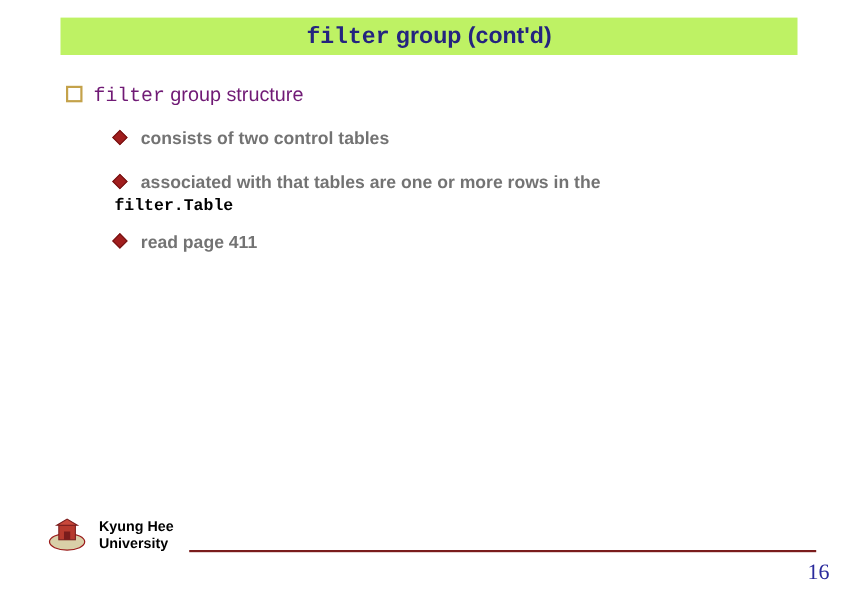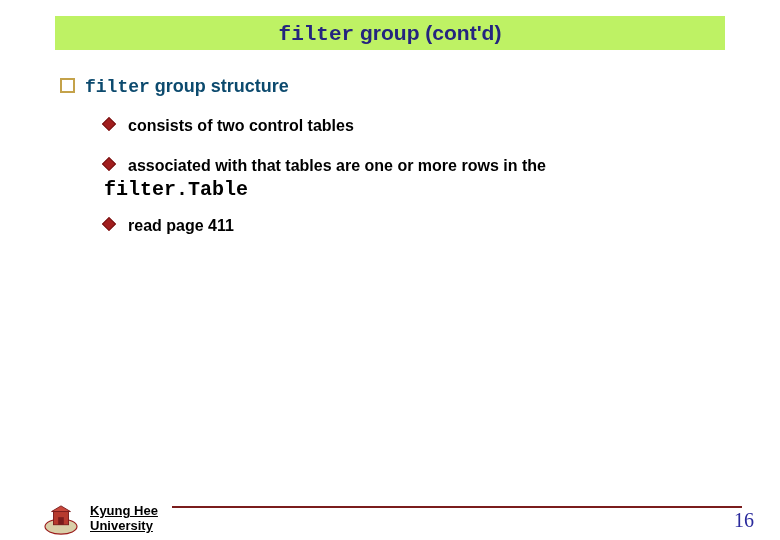--- a/index.html
+++ b/index.html
@@ -20,48 +20,47 @@
 
   .body { position: absolute; left: 60px; top: 76px; width: 660px; }
 
   .lvl1 { display: flex; align-items: flex-start; margin-bottom: 18px; }
   .lvl1 .bullet {
     flex: 0 0 15px; height: 15px;
     border: 2px solid #c4a24a;
     margin-top: 2px; margin-right: 10px;
     background: #fff;
   }
-  .lvl1 .txt { font-size: 18px; font-weight: bold; color: #0c4a6e; }
+  .lvl1 .txt { font-size: 18px; font-weight: normal; color: #701a75; }
   .lvl1 .txt .code { font-family: "Courier New", monospace; }
 
   .lvl2-wrap { padding-left: 44px; }
   .lvl2 { display: flex; align-items: flex-start; margin-bottom: 8px; }
   .lvl2 .diamond {
     flex: 0 0 10px; height: 10px;
     transform: rotate(45deg);
     background: #a11e1e;
     border: 1px solid #761414;
     margin-top: 4px; margin-right: 14px;
   }
-  .lvl2 .txt { font-size: 16px; font-weight: bold; color: #000000; line-height: 1.35; }
+  .lvl2 .txt { font-size: 16px; font-weight: bold; color: #737373; line-height: 1.35; }
   .lvl2-sub {
     padding-left: 0px;
     font-family: "Courier New", monospace;
-    font-size: 20px; font-weight: bold;
+    font-size: 15px; font-weight: bold;
     margin-top: -6px; margin-bottom: 14px;
   }
   .gap-after { margin-bottom: 18px; }
 
   .footer {
     position: absolute;
-    left: 42px; bottom: 4px;
+    left: 42px; bottom: 38px;
     width: 700px;
     display: flex;
-    align-items: flex-start;
-    text-decoration: underline;
+    align-items: flex-end;
   }
   .logo {
     width: 38px; height: 32px;
     display: flex; align-items: center; justify-content: center;
     margin-right: 10px;
   }
   .uni {
     font-size: 13px; font-weight: bold; line-height: 1.15;
     margin-right: 14px;
     white-space: pre-line;

